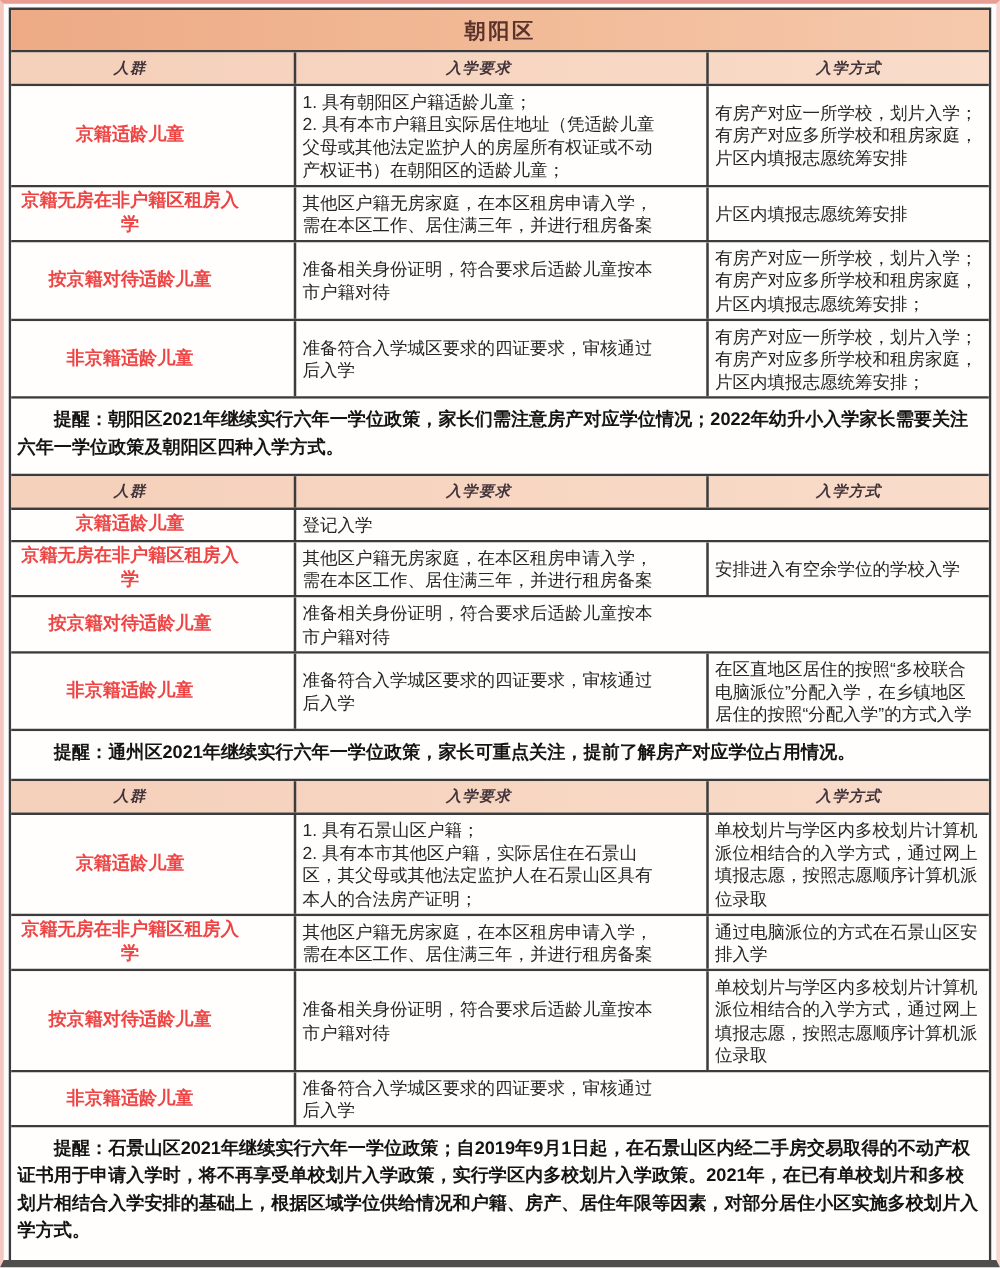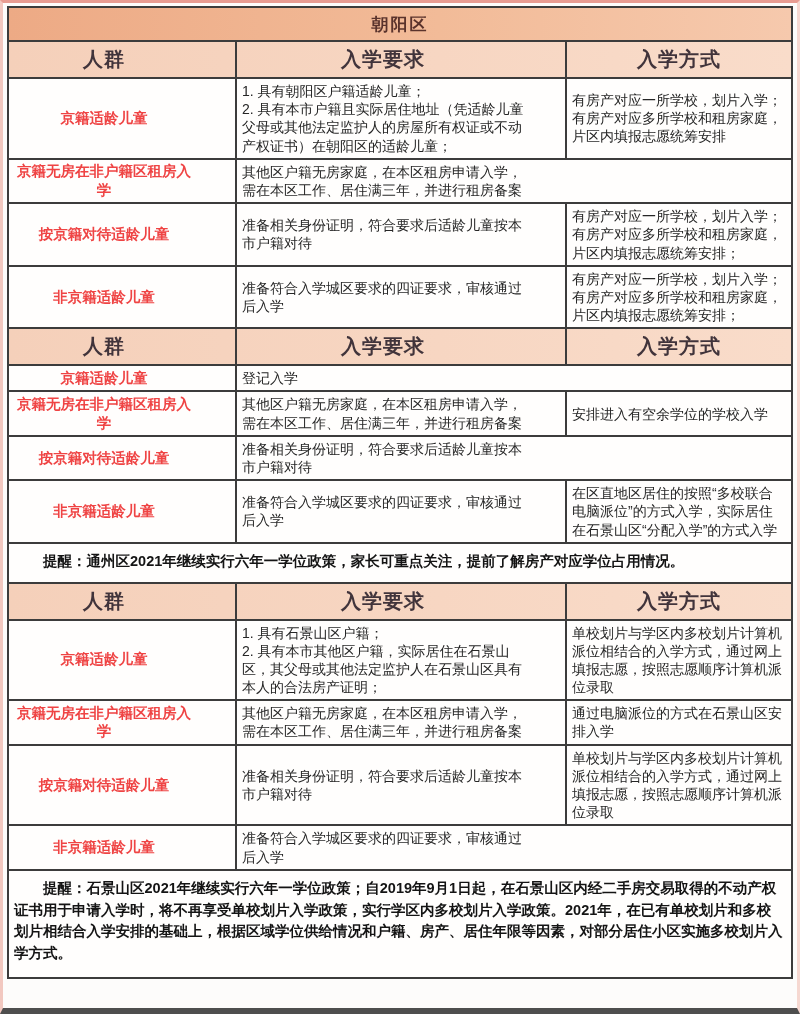--- a/index.html
+++ b/index.html
@@ -42,24 +42,25 @@
     background: #fffefd;
     min-height: 26px;
   }
   .row > div + div { border-left: 2px solid #3c3c3c; margin-left: 36px; }
   .head-row {
     background: linear-gradient(90deg, #f5d0ba 0%, #f7d6c2 55%, #f9dcca 100%);
   }
   .th {
     display: flex; align-items: center; justify-content: center;
     font-weight: bold;
-    font-size: 20px;
+    font-size: 12px;
     color: #41343b;
     padding: 4px 2px;
     letter-spacing: 1px;
+    font-style: italic;
   }
   .group-label {
     display: flex; align-items: center; justify-content: center;
     text-align: center;
     font-weight: bold;
     font-size: 14.5px;
     color: #ef4444;
     padding: 2px 8px;
     line-height: 1.3;
   }
@@ -100,33 +101,35 @@
       <div class="row">
         <div class="group-label">京籍适龄儿童</div>
         <div class="cell">1. 具有朝阳区户籍适龄儿童；
 2. 具有本市户籍且实际居住地址（凭适龄儿童父母或其他法定监护人的房屋所有权证或不动产权证书）在朝阳区的适龄儿童；</div>
         <div class="cell">有房产对应一所学校，划片入学；
 有房产对应多所学校和租房家庭，片区内填报志愿统筹安排</div>
       </div>
       <div class="row">
         <div class="group-label">京籍无房在非户籍区租房入学</div>
         <div class="cell">其他区户籍无房家庭，在本区租房申请入学，需在本区工作、居住满三年，并进行租房备案</div>
+        <div class="cell">片区内填报志愿统筹安排</div>
       </div>
       <div class="row">
         <div class="group-label">按京籍对待适龄儿童</div>
         <div class="cell">准备相关身份证明，符合要求后适龄儿童按本市户籍对待</div>
         <div class="cell">有房产对应一所学校，划片入学；
 有房产对应多所学校和租房家庭，片区内填报志愿统筹安排；</div>
       </div>
       <div class="row">
         <div class="group-label">非京籍适龄儿童</div>
         <div class="cell">准备符合入学城区要求的四证要求，审核通过后入学</div>
         <div class="cell">有房产对应一所学校，划片入学；
 有房产对应多所学校和租房家庭，片区内填报志愿统筹安排；</div>
       </div>
+      <div class="reminder">提醒：朝阳区2021年继续实行六年一学位政策，家长们需注意房产对应学位情况；2022年幼升小入学家长需要关注六年一学位政策及朝阳区四种入学方式。</div>
     </section>
 
     <section class="district">
       <div class="row head-row">
         <div class="th">人群</div>
         <div class="th">入学要求</div>
         <div class="th">入学方式</div>
       </div>
       <div class="row">
         <div class="group-label">京籍适龄儿童</div>
@@ -137,21 +140,21 @@
         <div class="cell">其他区户籍无房家庭，在本区租房申请入学，需在本区工作、居住满三年，并进行租房备案</div>
         <div class="cell">安排进入有空余学位的学校入学</div>
       </div>
       <div class="row">
         <div class="group-label">按京籍对待适龄儿童</div>
         <div class="cell">准备相关身份证明，符合要求后适龄儿童按本市户籍对待</div>
       </div>
       <div class="row">
         <div class="group-label">非京籍适龄儿童</div>
         <div class="cell">准备符合入学城区要求的四证要求，审核通过后入学</div>
-        <div class="cell">在区直地区居住的按照“多校联合电脑派位”的方式入学，实际居住在石景山区“分配入学”的方式入学</div>
+        <div class="cell">在区直地区居住的按照“多校联合电脑派位”分配入学，在乡镇地区居住的按照“分配入学”的方式入学</div>
       </div>
       <div class="reminder">提醒：通州区2021年继续实行六年一学位政策，家长可重点关注，提前了解房产对应学位占用情况。</div>
     </section>
 
     <section class="district">
       <div class="row head-row">
         <div class="th">人群</div>
         <div class="th">入学要求</div>
         <div class="th">入学方式</div>
       </div>

